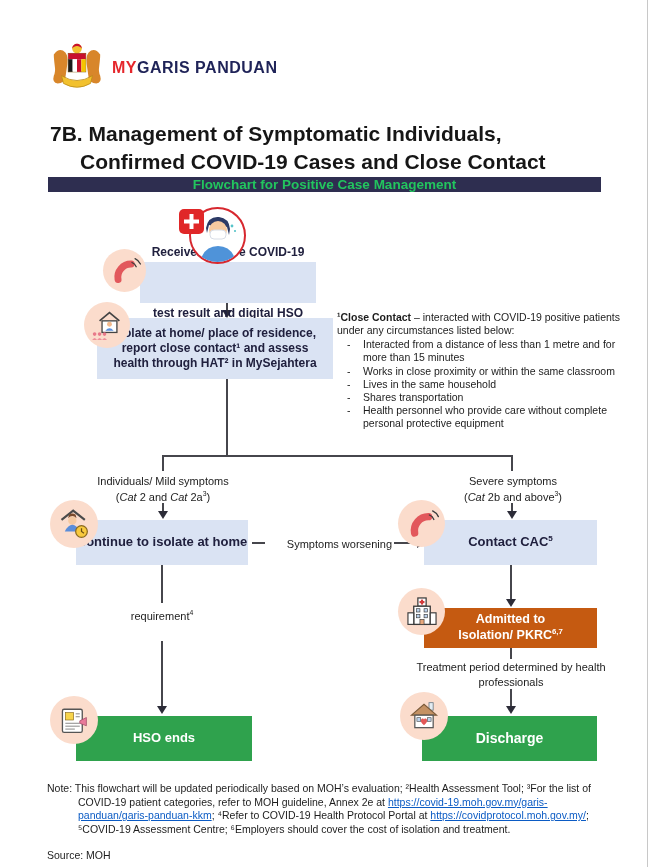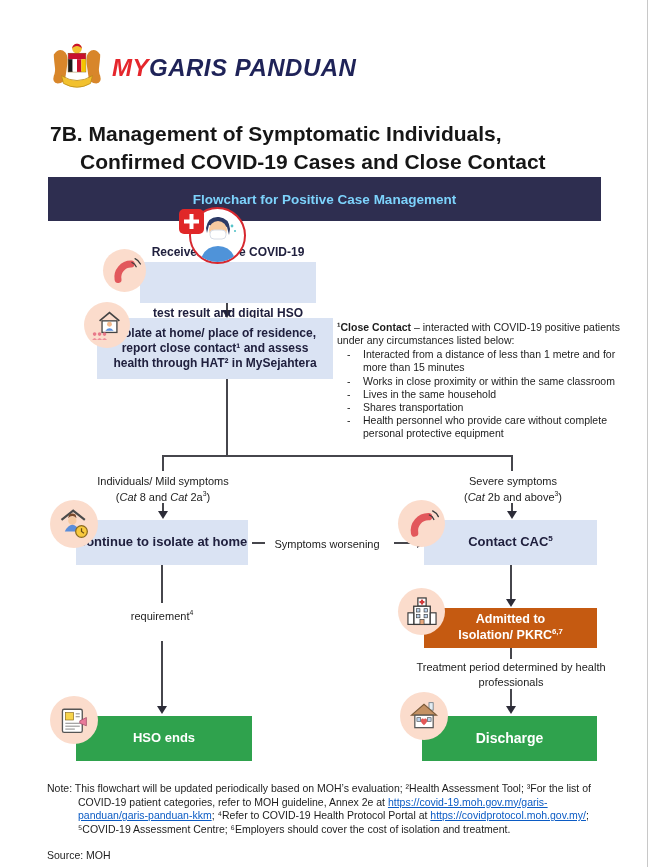--- a/index.html
+++ b/index.html
@@ -2,30 +2,30 @@
 <html><head>
 <meta charset="utf-8">
 <style>
   * { margin:0; padding:0; box-sizing:border-box; }
   body { background:#ffffff; font-family:"Liberation Sans", sans-serif; }
   .page { position:relative; width:648px; height:867px; background:#fff; overflow:hidden;
           border-right:1px solid #c8c8c8; }
 
   
   .logo-row { position:absolute; left:48px; top:40px; display:flex; align-items:center; gap:6px; }
-  .logo-text { font-size:24px; font-weight:bold; letter-spacing:0.5px;font-style:italic; }
+  .logo-text { font-size:16px; font-weight:bold; letter-spacing:0.5px; }
   .logo-text .red { color:#e5262c; }
   .logo-text .navy { color:#1f2358; }
 
   .page-title { position:absolute; left:50px; top:120px; font-size:21px; font-weight:bold;
                 color:#161616; line-height:1.32; }
   .page-title .t2 { padding-left:30px; }
 
-  .banner { position:absolute; left:48px; top:177px; width:553px; height:44px; background:#2e2e50;
-            color:#7dd3fc; font-weight:bold; font-size:13.5px; display:flex; align-items:center;
+  .banner { position:absolute; left:48px; top:177px; width:553px; height:15px; background:#2e2e50;
+            color:#22c55e; font-weight:bold; font-size:13.5px; display:flex; align-items:center;
             justify-content:center; }
 
   
   .fbox { position:absolute; background:#dae3f3; color:#20203e; font-weight:bold; text-align:center;
           display:flex; flex-direction:column; justify-content:center; z-index:2; line-height:1.25; }
   .fbox.solid-orange { background:#c55a11; color:#ffffff;align-items:center; }
   .fbox.solid-green  { background:#2fa24d; color:#ffffff; }
 
   #box-receive  { left:140px; top:262px; width:176px; height:41px; font-size:12px;gap:46px; }
   #box-isolate  { left:97px;  top:318px; width:236px; height:61px; font-size:12px; }
@@ -36,21 +36,21 @@
   #box-discharge{ left:422px; top:716px; width:175px; height:45px; font-size:14px; }
 
   sup { font-size:0.62em; }
 
   
   .flabel { position:absolute; text-align:center; font-size:11px; color:#1c1c1c; line-height:1.35; z-index:1; }
   #label-left   { left:63px;  top:474px; width:200px; }
   #label-right  { left:413px; top:474px; width:200px; }
   #label-isoper { left:52px;  top:608px; width:220px; }
   #label-treat  { left:398px; top:660px; width:226px; }
-  #label-worsen { left:262px; top:537px; width:130px; }
+  #label-worsen { left:262px; top:537px; width:130px;text-align:right; }
   .ital { font-style:italic; }
 
   
   .vline { position:absolute; width:2px; background:#46464c; z-index:0; }
   .hline { position:absolute; height:2px; background:#46464c; z-index:0; }
   .head-down { position:absolute; width:0; height:0; border-left:5px solid transparent;
                border-right:5px solid transparent; border-top:8px solid #2c2c38; z-index:0; }
   .head-right { position:absolute; width:0; height:0; border-top:5px solid transparent;
                 border-bottom:5px solid transparent; border-left:8px solid #2c2c38; z-index:0; }
 
@@ -63,21 +63,21 @@
                  border-radius:5px; z-index:4; display:flex; align-items:center; justify-content:center; }
   #icon-phone1 { left:103px; top:249px; width:43px; height:43px; }
   #icon-home-people { left:84px; top:302px; width:46px; height:46px; }
   #icon-iso-home    { left:50px; top:500px; width:48px; height:48px; }
   #icon-phone2      { left:398px; top:500px; width:47px; height:47px; }
   #icon-hospital    { left:398px; top:588px; width:47px; height:47px; }
   #icon-hso-doc     { left:50px; top:696px; width:48px; height:48px; }
   #icon-discharge-home { left:400px; top:692px; width:48px; height:48px; }
 
   
-  .cc-note { position:absolute; left:337px; top:321px; width:296px; font-size:10.5px; color:#1c1c1c;
+  .cc-note { position:absolute; left:337px; top:311px; width:296px; font-size:10.5px; color:#1c1c1c;
              line-height:1.25; }
   .cc-note .cc-head b { font-weight:bold; }
   .cc-list { margin-top:1px; }
   .cc-item { display:flex; padding-left:10px; }
   .cc-item .dash { width:16px; flex:none; }
   .cc-item .dash::before { content:"-"; }
 
   
   .note { position:absolute; left:47px; top:782px; width:566px; font-size:10.5px; color:#1d1d1d;
           line-height:1.3; padding-left:31px; text-indent:-31px; }
@@ -253,21 +253,21 @@
   </div>
 
   <div class="fbox" id="box-isolate">
     <div>Isolate at home/ place of residence,</div>
     <div>report close contact¹ and assess</div>
     <div>health through HAT² in MySejahtera</div>
   </div>
 
   <div class="flabel" id="label-left">
     <div>Individuals/ Mild symptoms</div>
-    <div><span>(</span><span class="ital">Cat</span><span> 8 and </span><span class="ital">Cat</span><span> 2a</span><sup>3</sup><span>)</span></div>
+    <div><span>(</span><span class="ital">Cat</span><span> 2 and </span><span class="ital">Cat</span><span> 2a</span><sup>3</sup><span>)</span></div>
   </div>
 
   <div class="flabel" id="label-right">
     <div>Severe symptoms</div>
     <div><span>(</span><span class="ital">Cat</span><span> 2b and above</span><sup>3</sup><span>)</span></div>
   </div>
 
   <div class="fbox" id="box-continue">
     <div>Continue to isolate at home</div>
   </div>

